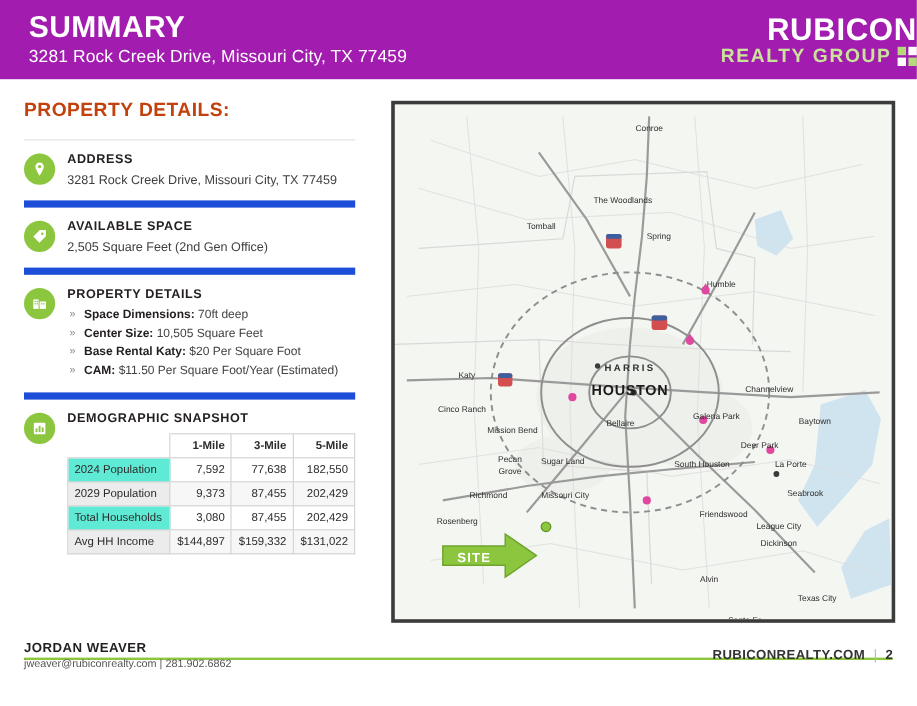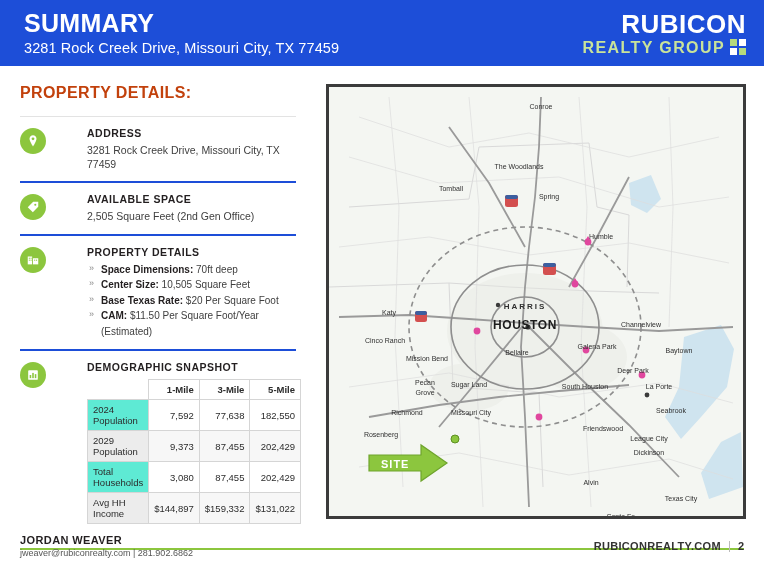--- a/index.html
+++ b/index.html
@@ -20,21 +20,21 @@
     background: #ffffff;
     box-sizing: border-box;
   }
 
   
   .header {
     position: absolute;
     left: 0; top: 0;
     width: 764px;
     height: 66px;
-    background: #1d4ed8;
+    background: #a21caf;
     display: flex;
     align-items: center;
     justify-content: space-between;
   }
   .header-left {
     padding-left: 24px;
     color: #ffffff;
   }
   .header-title {
     font-size: 25px;
@@ -44,21 +44,20 @@
     color: #ffffff;
   }
   .header-subtitle {
     font-size: 14.5px;
     font-weight: normal;
     color: #ffffff;
     margin-top: 4px;
     letter-spacing: 0.1px;
   }
   .header-right {
-    padding-right: 18px;
     text-align: right;
     position: relative;
   }
   .logo-main {
     font-size: 26px;
     font-weight: bold;
     color: #ffffff;
     letter-spacing: 0.5px;
     line-height: 1;
   }
@@ -97,37 +96,37 @@
   .section-title {
     font-size: 16px;
     font-weight: bold;
     color: #c2410c;
     letter-spacing: 0.4px;
     margin-bottom: 14px;
   }
   .row {
     display: flex;
     align-items: flex-start;
-    border-top: 2px solid #1d4ed8;
+    border-top: 6px solid #1d4ed8;
     padding: 10px 0 10px 0;
   }
   .row.first { border-top: 1px solid #e3e3e3; }
   .icon-circle {
     flex: 0 0 auto;
     width: 26px; height: 26px;
     border-radius: 50%;
     background: #8cc63e;
     display: flex;
     align-items: center;
     justify-content: center;
     margin-right: 10px;
     margin-top: 1px;
   }
   .icon-circle svg { display: block; }
-  .row-body { flex: 1 1 auto; min-width: 0; margin-left: 31px; }
+  .row-body { flex: 1 1 auto; min-width: 0; }
   .row-label {
     font-size: 10.5px;
     font-weight: bold;
     color: #231f20;
     letter-spacing: 0.5px;
     text-transform: uppercase;
     margin-bottom: 4px;
   }
   .row-value {
     font-size: 10.5px;
@@ -321,21 +320,21 @@
           <rect x="5.2" y="7.6" width="1.2" height="1.2" fill="#8cc63e"></rect>
           <rect x="9.3" y="7.6" width="1.3" height="1.2" fill="#8cc63e"></rect>
           <rect x="11.4" y="7.6" width="1.3" height="1.2" fill="#8cc63e"></rect>
         </svg>
       </div>
       <div class="row-body">
         <div class="row-label">PROPERTY DETAILS</div>
         <ul class="bullets">
           <li><span class="chev">»</span><b>Space Dimensions:</b><span> 70ft deep</span></li>
           <li><span class="chev">»</span><b>Center Size:</b><span> 10,505 Square Feet</span></li>
-          <li><span class="chev">»</span><b>Base Texas Rate:</b><span> $20 Per Square Foot</span></li>
+          <li><span class="chev">»</span><b>Base Rental Katy:</b><span> $20 Per Square Foot</span></li>
           <li><span class="chev">»</span><b>CAM:</b><span> $11.50 Per Square Foot/Year (Estimated)</span></li>
         </ul>
       </div>
     </div>
 
     <div class="row">
       <div class="icon-circle">
         <svg width="14" height="14" viewBox="0 0 16 16" aria-hidden="true">
           <rect x="2.5" y="2.5" width="11" height="11" rx="1" fill="#ffffff"></rect>
           <rect x="4.2" y="8" width="1.8" height="3.6" fill="#8cc63e"></rect>

